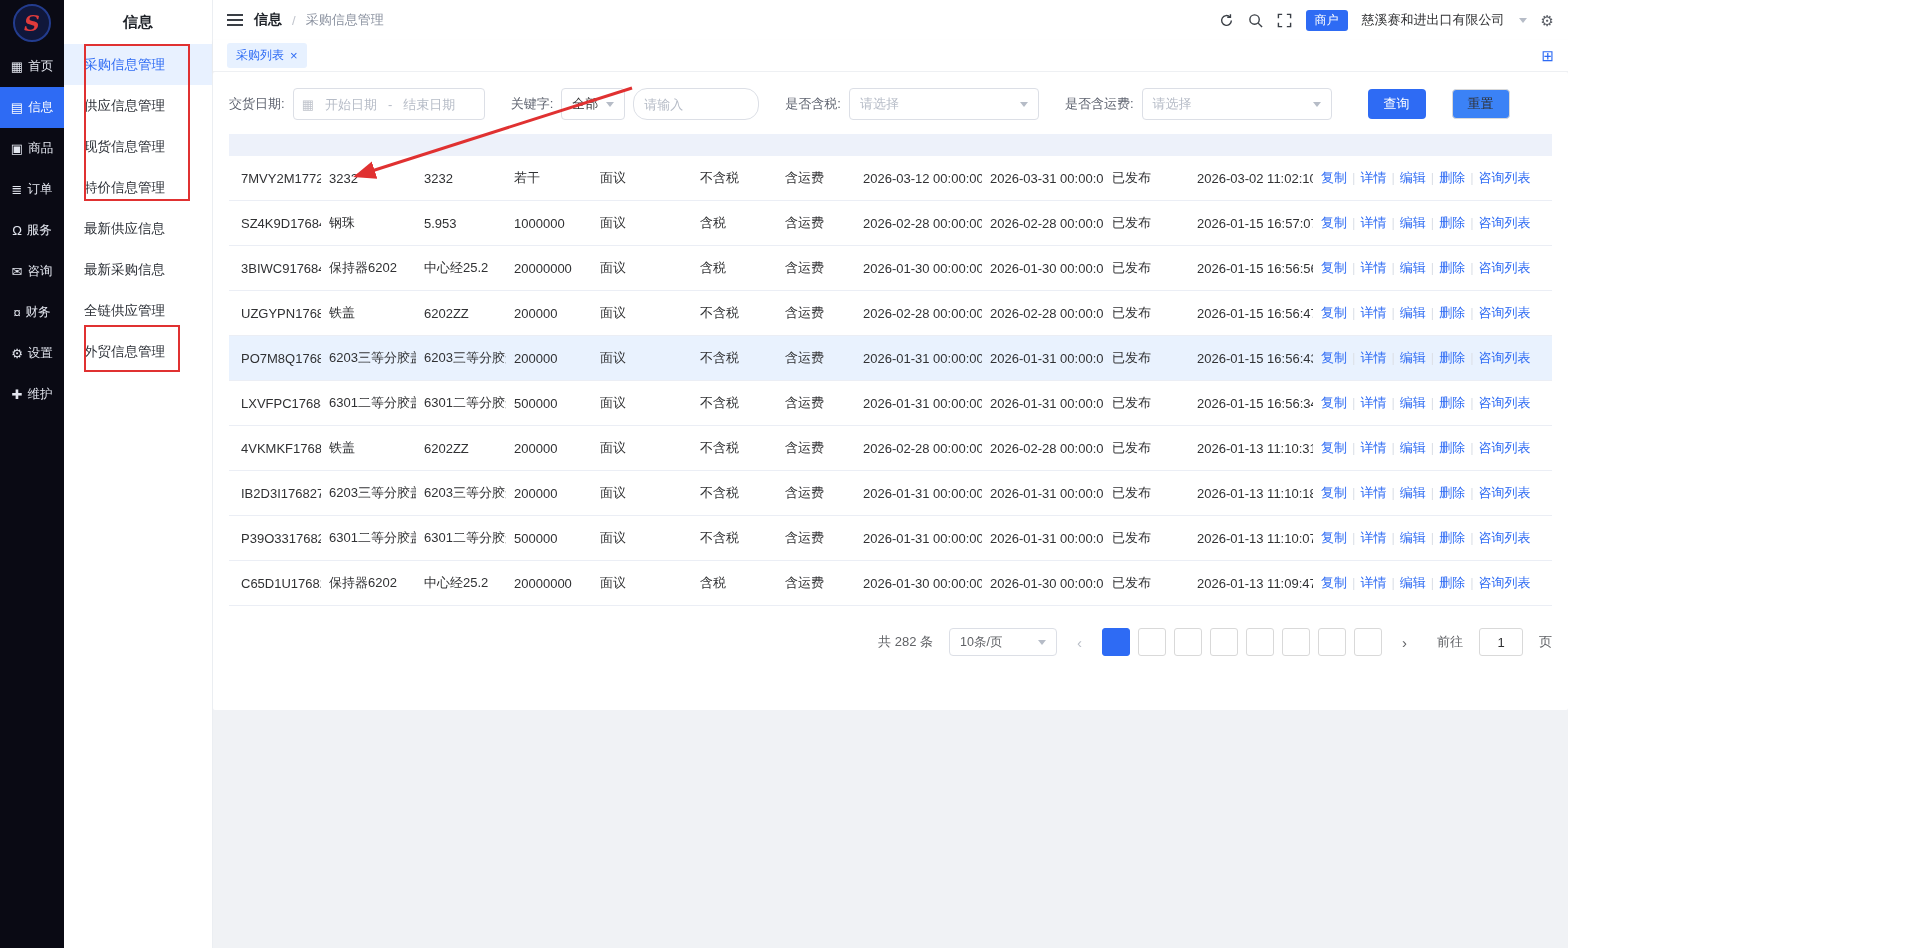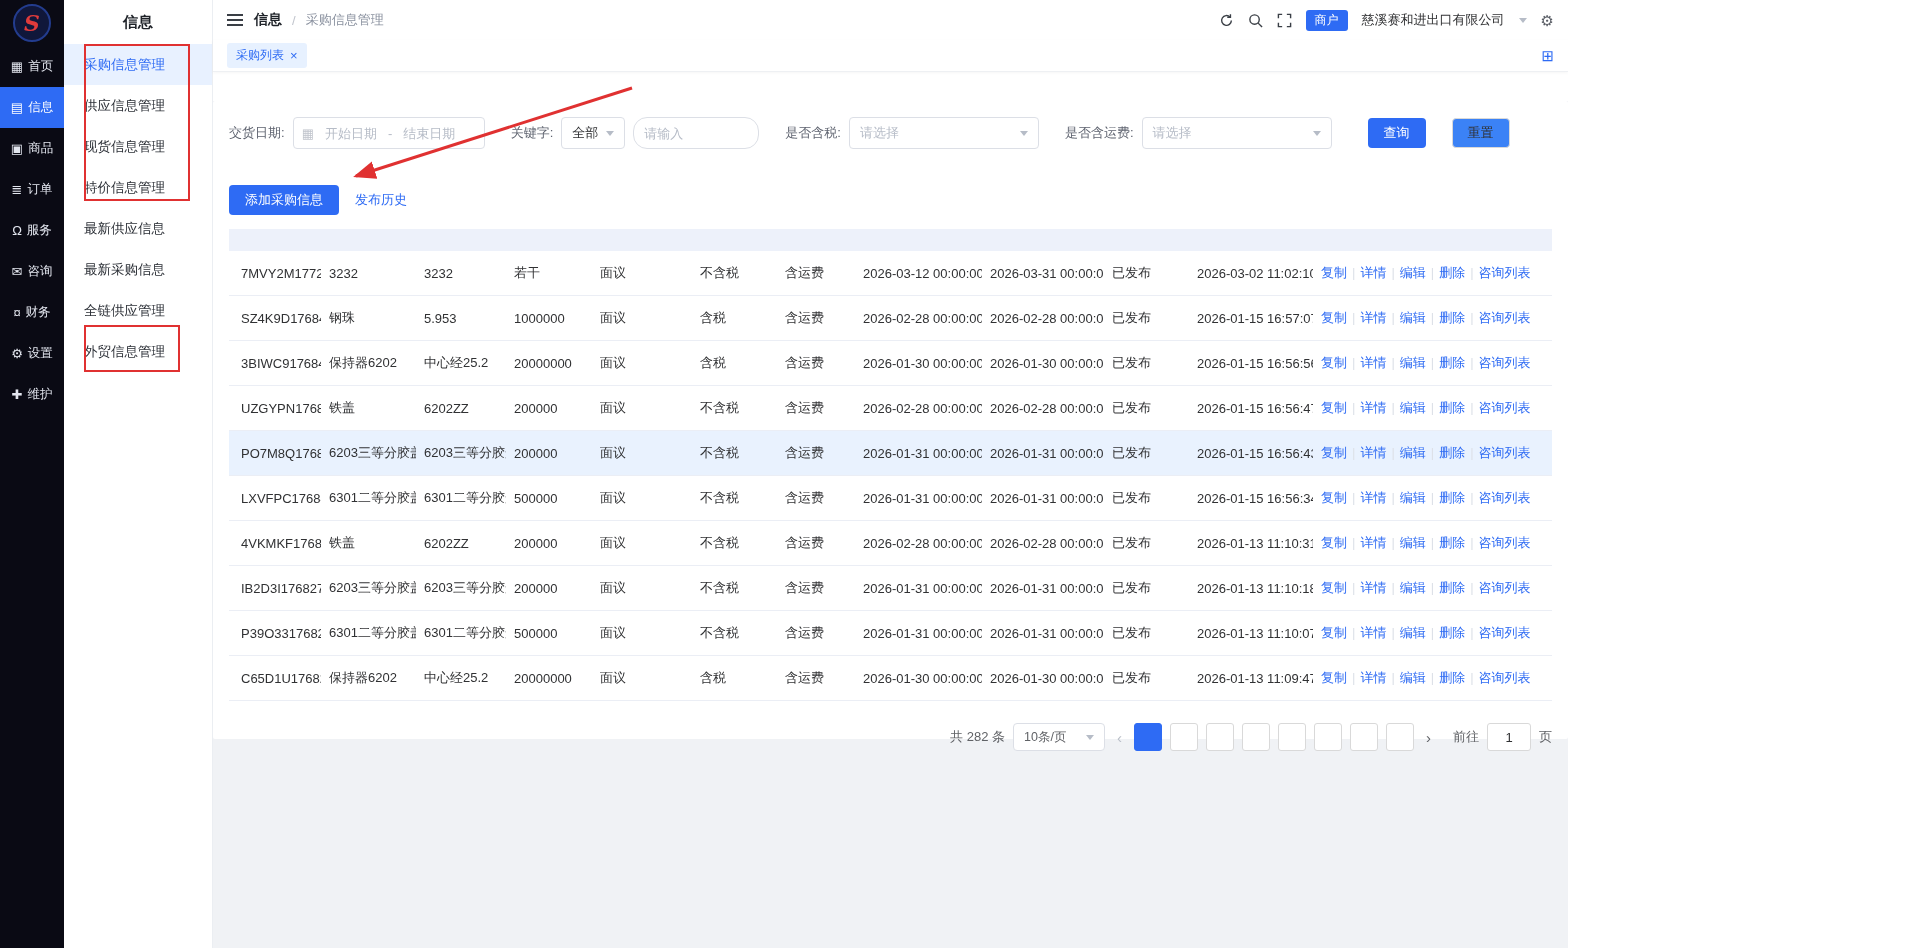--- a/index.html
+++ b/index.html
@@ -34,21 +34,21 @@
   .badge { background:#2e6bf4; color:#fff; font-size:12px; padding:2px 9px; border-radius:3px; }
   .company { font-size:13px; color:#303133; cursor:pointer; }
   .caret { width:0; height:0; border-left:4px solid transparent; border-right:4px solid transparent; border-top:5px solid #b6bcc7; display:inline-block; }
   .gear { font-size:15px; color:#5a5e66; cursor:pointer; line-height:1; }
 
   .tabbar { height:32px; background:#fff; display:flex; align-items:center; padding:0 14px; border-bottom:1px solid #eef0f3; box-shadow:0 1px 3px rgba(0,0,0,.04); }
   .tab { background:#e7f1ff; color:#2e6bf4; font-size:12px; height:25px; display:flex; align-items:center; padding:0 9px; border-radius:3px; gap:6px; cursor:pointer; }
   .tab-close { font-size:13px; cursor:pointer; }
   .tab-grid { margin-left:auto; color:#2e6bf4; font-size:15px; cursor:pointer; line-height:1; }
 
-  .content { flex:1; background:#f0f2f5; overflow:hidden;margin-top:29px; }
+  .content { flex:1; background:#f0f2f5; overflow:hidden; }
   .card { background:#fff; border-radius:2px; padding:16px; height:638px; }
 
   
   .filters { display:flex; align-items:center; gap:8px; font-size:13px; color:#5f6470; }
   .flabel { white-space:nowrap; }
   .flabel.spaced { margin-left:18px; }
   .datebox { width:192px; height:32px; border:1px solid #dcdfe6; border-radius:4px; background:#fff; display:flex; align-items:center; padding:0 8px; gap:4px; }
   .cal { color:#c0c4cc; font-size:13px; }
   .datebox input { border:none; outline:none; width:66px; font-size:13px; text-align:center; color:#303133; background:transparent; }
   .datebox input::placeholder { color:#b6bcc7; }
@@ -73,22 +73,22 @@
   table.grid { width:100%; border-collapse:collapse; table-layout:fixed; margin-top:14px; font-size:13px; }
   table.grid th { background:#edf1fa; text-align:left; padding:11px 8px; color:#303133; font-weight:700; white-space:nowrap; overflow:hidden; }
   table.grid th:first-child, table.grid td:first-child { padding-left:12px; }
   table.grid td { padding:13px 8px; border-bottom:1px solid #ebeef5; color:#303133; white-space:nowrap; overflow:hidden; }
   tr.highlight td { background:#e9f2fe; }
   td.status { color:#2e6bf4; }
   .ops a { color:#2e6bf4; text-decoration:none; cursor:pointer; }
   .ops .sep { color:#dde1e8; margin:0 5px; }
 
   
-  .pager { margin-top:22px; display:flex; align-items:center; justify-content:flex-end; gap:8px; font-size:13px; color:#606266; }
-  .pgsize { width:92px; height:28px; font-size:12.5px; color:#606266; }
+  .pager { margin-top:22px; display:flex; align-items:center; justify-content:flex-end; gap:16px; font-size:13px; color:#606266; }
+  .pgsize { width:108px; height:28px; font-size:12.5px; color:#606266; }
   .pg-arrow { font-size:15px; padding:0 4px; cursor:pointer; }
   .pg-arrow.prev { color:#b9bec7; }
   .pg-arrow.next { color:#606266; }
   .pages { display:flex; gap:8px; }
   .pg { min-width:28px; height:28px; border:1px solid #d9d9d9; border-radius:3px; background:#fff; color:#303133; display:inline-flex; align-items:center; justify-content:center; cursor:pointer; padding:0 4px; }
   .pg.active { background:#2e6bf4; border-color:#2e6bf4; color:#fff; }
   .goto-label { margin-left:10px; }
   .goto { width:44px; height:28px; border:1px solid #d9d9d9; border-radius:3px; text-align:center; font-size:13px; outline:none; color:#303133; }
 
   
@@ -251,24 +251,20 @@
           </div>
           <span class="flabel spaced">是否含运费:</span>
           <div class="select lg">
             <span class="sel-ph">请选择</span>
             <span class="caret"></span>
           </div>
           <button class="btn primary search">查询</button>
           <button class="btn plain reset">重置</button>
         </div>
 
-        <div class="actions">
-          <button class="btn primary">添加采购信息</button>
-          <a class="link">发布历史</a>
-        </div>
 
         <table class="grid">
           <colgroup>
             <col style="width:92px">
               <col style="width:95px">
               <col style="width:90px">
               <col style="width:86px">
             <col style="width:100px">
               <col style="width:85px">
               <col style="width:78px">

